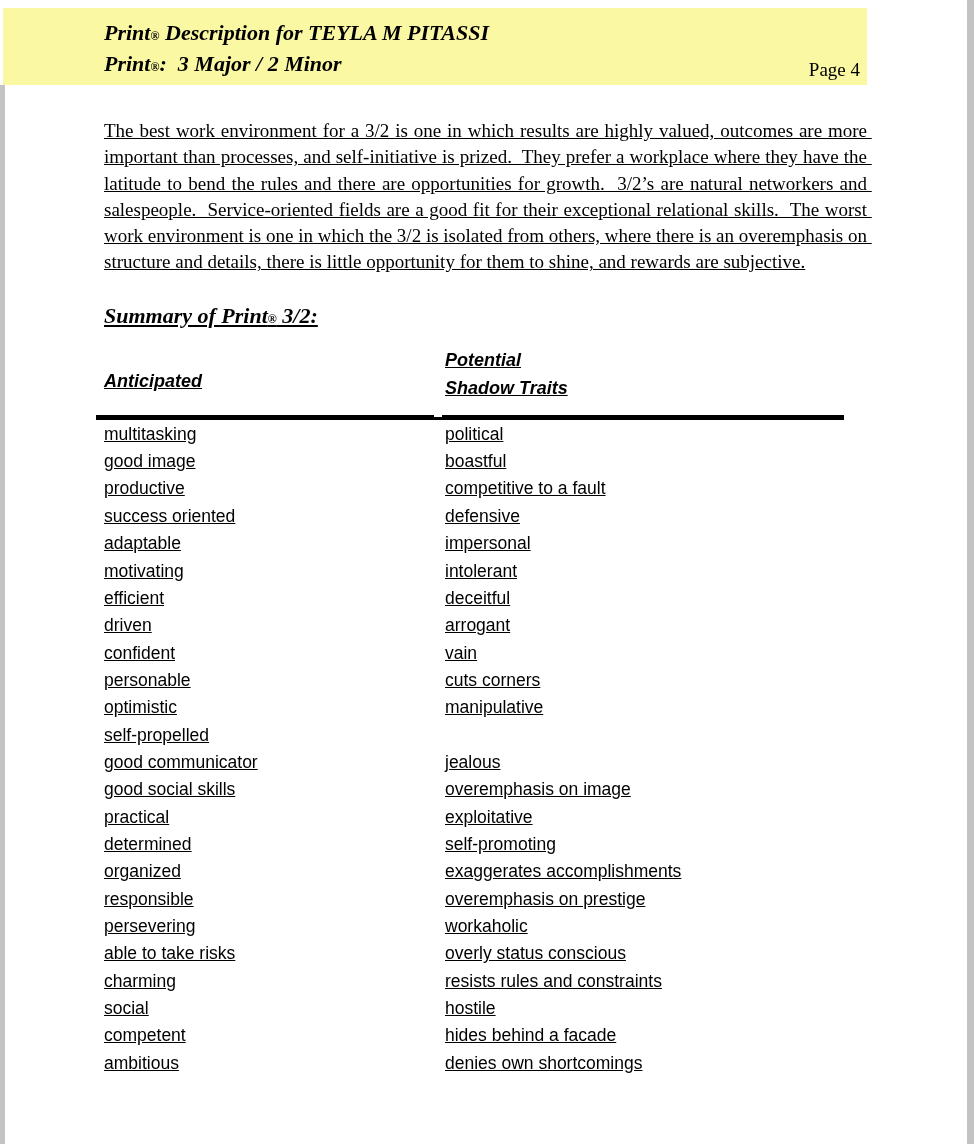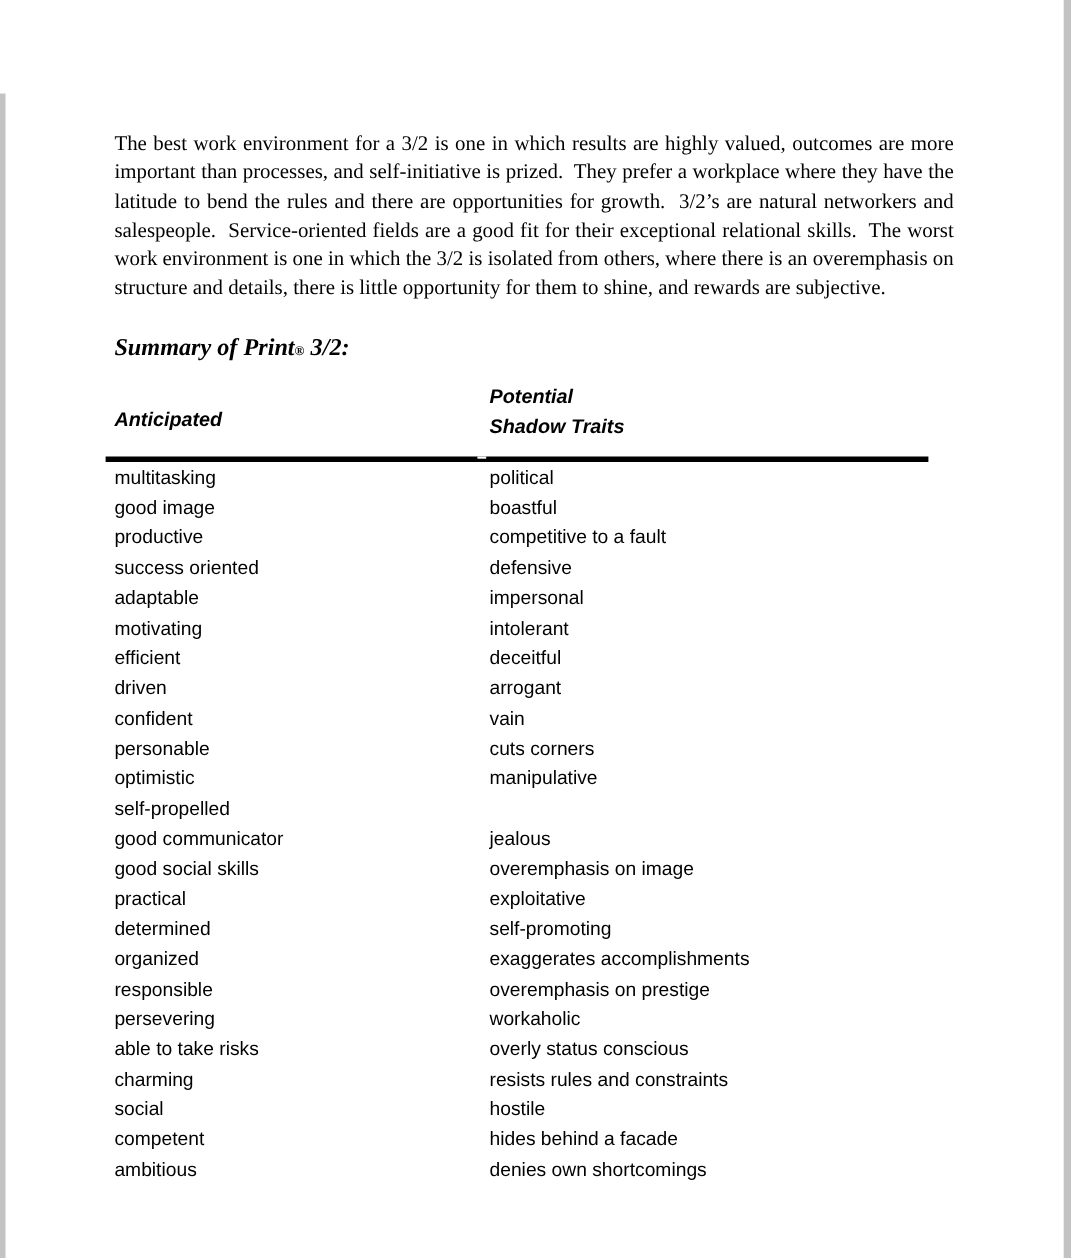--- a/index.html
+++ b/index.html
@@ -7,21 +7,21 @@
   .screen { position:relative; width:974px; height:1144px; overflow:hidden; background:#fff; }
 
   .edge-right { position:absolute; top:0; right:0; width:7px; height:1144px; background:var(--edge-gray,#c3c3c3); }
   .edge-left  { position:absolute; top:85px; left:0; width:5px; height:1059px; background:var(--edge-gray,#c3c3c3); }
 
   .band { position:absolute; left:3px; top:8px; width:864px; height:77px; background:var(--band-yellow,#faf8a2); }
   .titles { position:absolute; left:101px; top:11px; }
   .title { font:italic 700 22px/28px "Liberation Serif", serif; white-space:pre; }
   .pagenum { position:absolute; right:7px; bottom:4px; font-size:19px; line-height:22px; }
 
-  .content { position:absolute; left:104px; top:85px; width:763px; }
+  .content { position:absolute; left:104px; top:85px; width:763px;text-decoration:underline; }
   .para { margin:33px 0 0 0; font-size:19px; line-height:26.3px; text-align:justify; white-space:pre-wrap; }
   .summary { margin:26px 0 0 0; font:italic 700 22px/27px "Liberation Serif", serif; }
 
   .thead { display:flex; margin-top:20px; font:italic 700 18px/28px "Liberation Sans", sans-serif;align-items:center; }
   .thcell.left  { width:341px; }
   .thcell.right { flex:1; position:relative; top:-7px; }
 
   .rule { position:relative; margin:6px 0 0 -8px; width:748px; height:5px; background:#000; }
   .notch { position:absolute; left:338px; top:0; width:8px; height:2px; background:#fff; }
 
@@ -32,20 +32,27 @@
 
   .reg { font-size:0.55em; }
 </style>
 </head>
 <body>
 
 <div class="screen">
   <div class="edge-left"></div>
   <div class="edge-right"></div>
 
+  <div class="band">
+    <div class="titles">
+      <div class="title fmt-reg">Print<span class="reg">®</span> Description for TEYLA M PITASSI</div>
+      <div class="title fmt-reg">Print<span class="reg">®</span>:  3 Major / 2 Minor</div>
+    </div>
+    <div class="pagenum">Page 4</div>
+  </div>
 
   <div class="content">
     <p class="para">The best work environment for a 3/2 is one in which results are highly valued, outcomes are more important than processes, and self-initiative is prized.  They prefer a workplace where they have the latitude to bend the rules and there are opportunities for growth.  3/2’s are natural networkers and salespeople.  Service-oriented fields are a good fit for their exceptional relational skills.  The worst work environment is one in which the 3/2 is isolated from others, where there is an overemphasis on structure and details, there is little opportunity for them to shine, and rewards are subjective.</p>
 
     <h2 class="summary fmt-reg">Summary of Print<span class="reg">®</span> 3/2:</h2>
 
     <div class="thead">
       <div class="thcell left">
         <div>Anticipated</div>
       </div>

